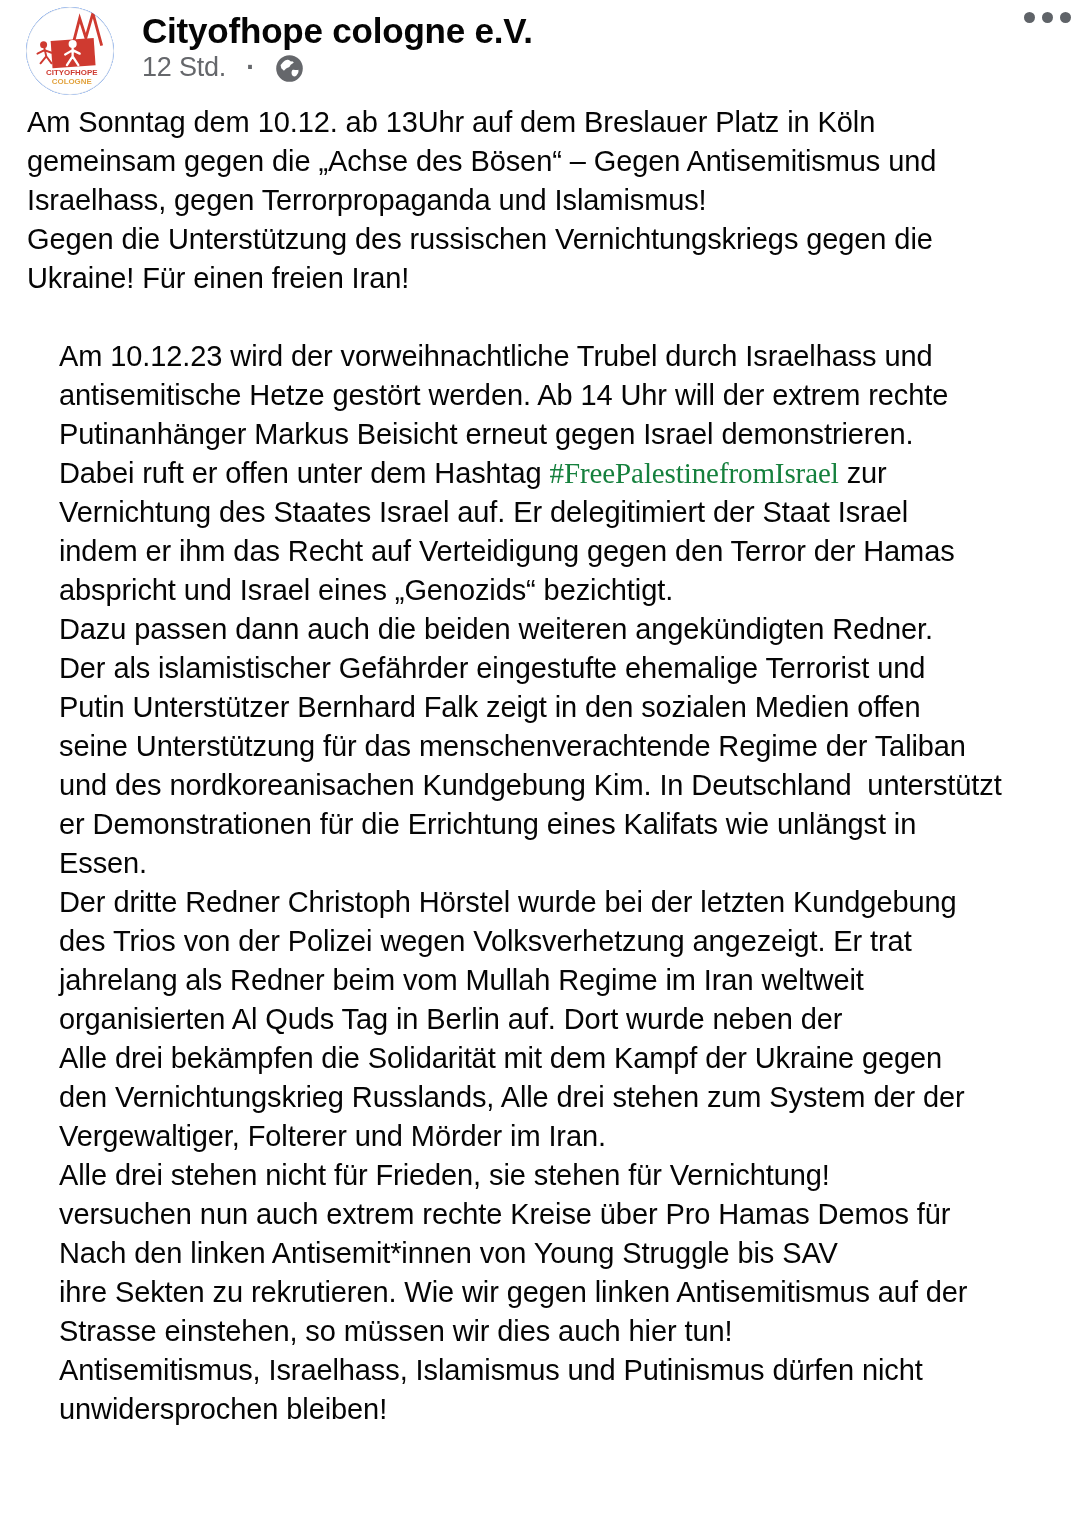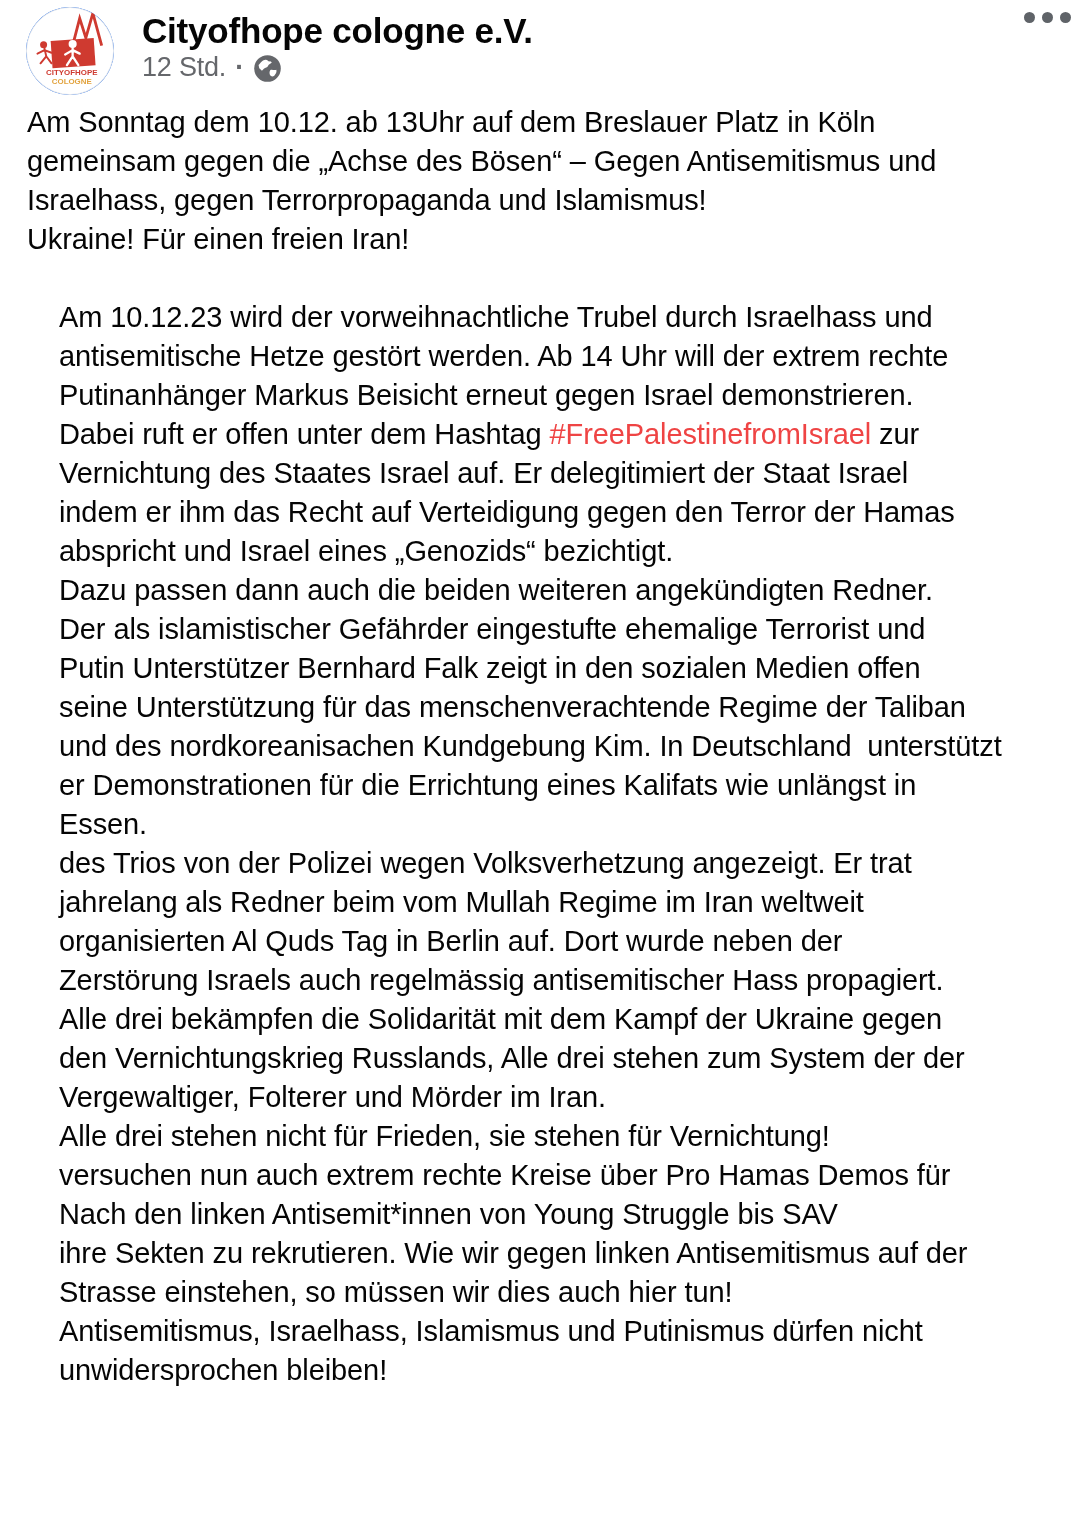--- a/index.html
+++ b/index.html
@@ -38,21 +38,21 @@
     font-weight: 700;
     line-height: 36px;
     color: #050505;
     letter-spacing: -0.2px;
     cursor: pointer;
   }
   .post-meta {
     margin-top: 3px;
     display: flex;
     align-items: center;
-    gap: 9px;
+    gap: 20px;
     font-size: 27px;
     color: #65676B;
     letter-spacing: -0.2px;
   }
   .post-meta .sep { font-weight: 700; }
   .globe { width: 29px; height: 29px; display: block; margin-top: 2px; }
 
   .menu-button {
     position: absolute;
     top: 0px;
@@ -73,23 +73,24 @@
   .post-text {
     padding: 3px 26px 0 27px;
     font-size: 29px;
     line-height: 39px;
     letter-spacing: -0.1px;
     color: #050505;
   }
   .post-block + .post-block { margin-top: 39px; margin-left: 32px; }
   .post-line { white-space: pre; }
   a.hashtag, span.hashtag {
-    color: #ef4444;
+    color: #15803d;
     text-decoration: none;
     cursor: pointer;
+    font-family: Liberation Serif, serif;
   }
 </style>
 </head>
 <body>
 
 <div class="post-card">
 
   <div class="post-header">
 
     <div class="avatar">
@@ -132,41 +133,42 @@
       </span>
     </div>
 
   </div>
 
   <div class="post-text">
       <div class="post-block">
         <div class="post-line"><span>Am Sonntag dem 10.12. ab 13Uhr auf dem Breslauer Platz in Köln</span></div>
         <div class="post-line"><span>gemeinsam gegen die „Achse des Bösen“ – Gegen Antisemitismus und</span></div>
         <div class="post-line"><span>Israelhass, gegen Terrorpropaganda und Islamismus!</span></div>
+        <div class="post-line"><span>Gegen die Unterstützung des russischen Vernichtungskriegs gegen die</span></div>
         <div class="post-line"><span>Ukraine! Für einen freien Iran!</span></div>
       </div>
       <div class="post-block">
         <div class="post-line"><span>Am 10.12.23 wird der vorweihnachtliche Trubel durch Israelhass und</span></div>
         <div class="post-line"><span>antisemitische Hetze gestört werden. Ab 14 Uhr will der extrem rechte</span></div>
         <div class="post-line"><span>Putinanhänger Markus Beisicht erneut gegen Israel demonstrieren.</span></div>
         <div class="post-line"><span>Dabei ruft er offen unter dem Hashtag </span><a class="hashtag">#FreePalestinefromIsrael</a><span> zur</span></div>
         <div class="post-line"><span>Vernichtung des Staates Israel auf. Er delegitimiert der Staat Israel</span></div>
         <div class="post-line"><span>indem er ihm das Recht auf Verteidigung gegen den Terror der Hamas</span></div>
         <div class="post-line"><span>abspricht und Israel eines „Genozids“ bezichtigt.</span></div>
         <div class="post-line"><span>Dazu passen dann auch die beiden weiteren angekündigten Redner.</span></div>
         <div class="post-line"><span>Der als islamistischer Gefährder eingestufte ehemalige Terrorist und</span></div>
         <div class="post-line"><span>Putin Unterstützer Bernhard Falk zeigt in den sozialen Medien offen</span></div>
         <div class="post-line"><span>seine Unterstützung für das menschenverachtende Regime der Taliban</span></div>
         <div class="post-line"><span>und des nordkoreanisachen Kundgebung Kim. In Deutschland  unterstützt</span></div>
         <div class="post-line"><span>er Demonstrationen für die Errichtung eines Kalifats wie unlängst in</span></div>
         <div class="post-line"><span>Essen.</span></div>
+        <div class="post-line"><span>Der dritte Redner Christoph Hörstel wurde bei der letzten Kundgebung</span></div>
         <div class="post-line"><span>des Trios von der Polizei wegen Volksverhetzung angezeigt. Er trat</span></div>
         <div class="post-line"><span>jahrelang als Redner beim vom Mullah Regime im Iran weltweit</span></div>
         <div class="post-line"><span>organisierten Al Quds Tag in Berlin auf. Dort wurde neben der</span></div>
-        <div class="post-line"><span>Zerstörung Israels auch regelmässig antisemitischer Hass propagiert.</span></div>
         <div class="post-line"><span>Alle drei bekämpfen die Solidarität mit dem Kampf der Ukraine gegen</span></div>
         <div class="post-line"><span>den Vernichtungskrieg Russlands, Alle drei stehen zum System der der</span></div>
         <div class="post-line"><span>Vergewaltiger, Folterer und Mörder im Iran.</span></div>
         <div class="post-line"><span>Alle drei stehen nicht für Frieden, sie stehen für Vernichtung!</span></div>
         <div class="post-line"><span>versuchen nun auch extrem rechte Kreise über Pro Hamas Demos für</span></div>
         <div class="post-line"><span>Nach den linken Antisemit*innen von Young Struggle bis SAV</span></div>
         <div class="post-line"><span>ihre Sekten zu rekrutieren. Wie wir gegen linken Antisemitismus auf der</span></div>
         <div class="post-line"><span>Strasse einstehen, so müssen wir dies auch hier tun!</span></div>
         <div class="post-line"><span>Antisemitismus, Israelhass, Islamismus und Putinismus dürfen nicht</span></div>
         <div class="post-line"><span>unwidersprochen bleiben!</span></div>

